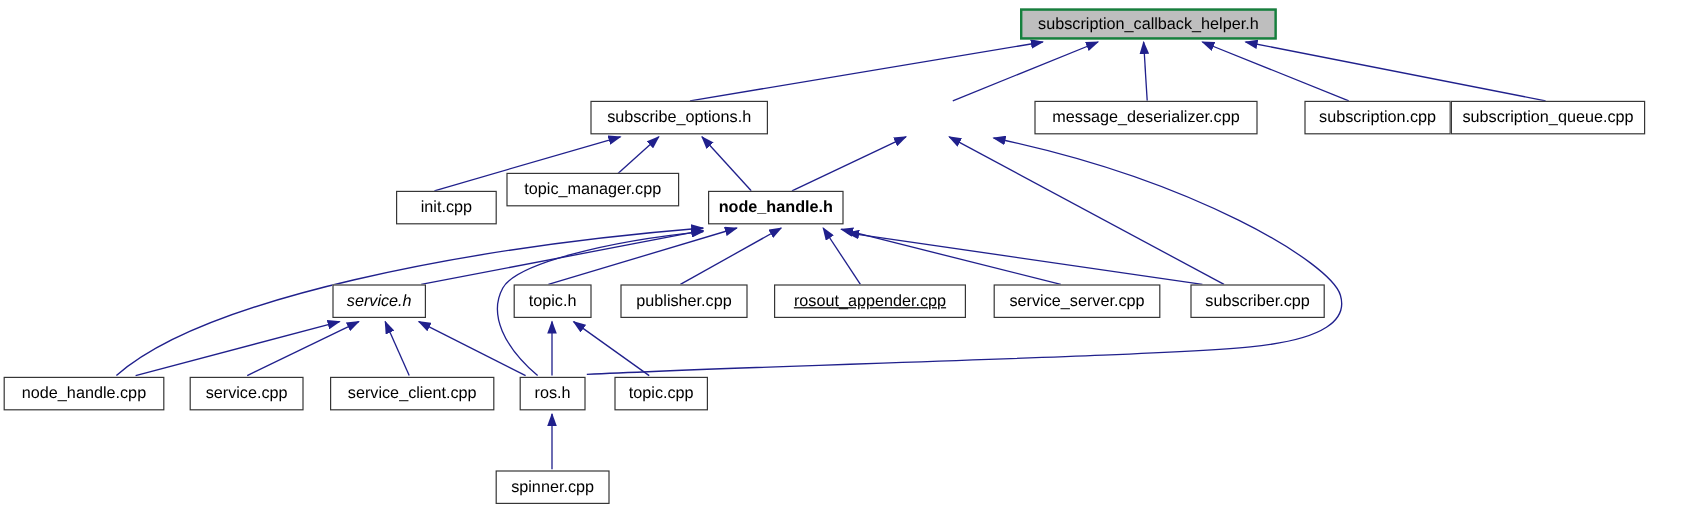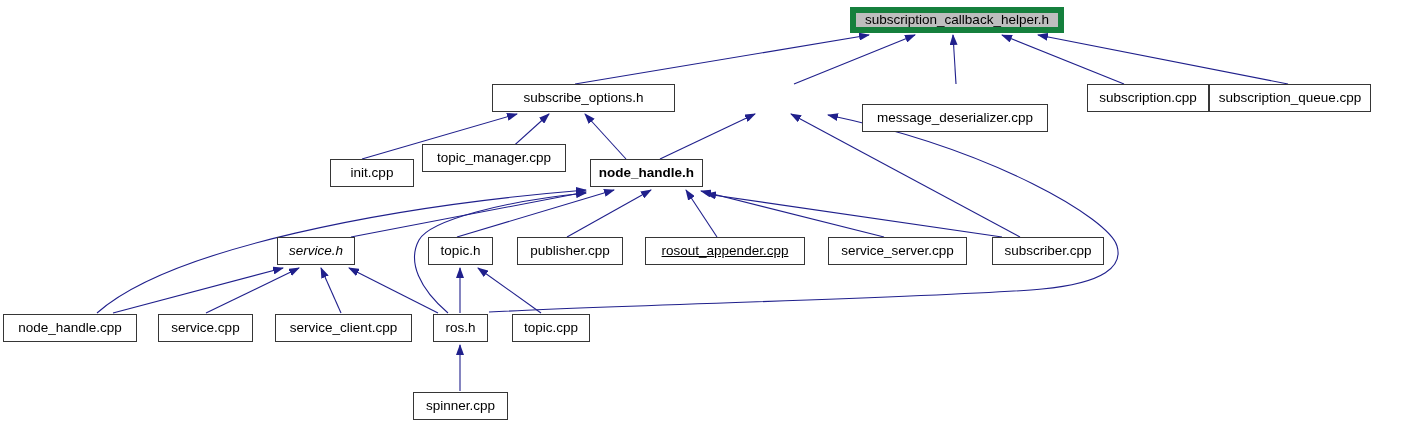--- a/index.html
+++ b/index.html
@@ -36,21 +36,21 @@
     font-size: 13.5px;
     line-height: 1;
     display: flex;
     align-items: center;
     justify-content: center;
     white-space: nowrap;
     cursor: pointer;
   }
   .node.root {
     background: #bebebe;
-    border: 6px solid #15803d;
+    border: 2px solid #15803d;
     cursor: default;
   }
 </style>
 </head>
 <body>
 
 <div class="stage">
   <svg class="edge-layer" width="1403" height="427" viewBox="0 0 1403 427" xmlns="http://www.w3.org/2000/svg">
     <defs>
       <marker id="arrow" markerWidth="11" markerHeight="8" refX="10" refY="4" orient="auto" markerUnits="userSpaceOnUse">
@@ -78,22 +78,22 @@
       <path d="M1002,237 L706,194" class="edge" marker-end="url(#arrow)"></path>
       <path d="M113,313 L283,268" class="edge" marker-end="url(#arrow)"></path>
       <path d="M206,313 L299,268" class="edge" marker-end="url(#arrow)"></path>
       <path d="M341,313 L321,268" class="edge" marker-end="url(#arrow)"></path>
       <path d="M438,313 L349,268" class="edge" marker-end="url(#arrow)"></path>
       <path d="M460,313 L460,268" class="edge" marker-end="url(#arrow)"></path>
       <path d="M541,313 L478,268" class="edge" marker-end="url(#arrow)"></path>
       <path d="M460,391 L460,345" class="edge" marker-end="url(#arrow)"></path>
     </svg>
 <div class="node root" style="left: 850px; top: 7px; width: 214px; height: 26px;">subscription_callback_helper.h</div>
-    <div class="node" style="left: 492px; top: 84px; width: 183px; height: 28px;">subscribe_options.h</div>
-    <div class="node" style="left: 862px; top: 84px; width: 186px; height: 28px; margin-top: 20px;">message_deserializer.cpp</div>
+    <div class="node" style="left: 492px; top: 84px; width: 148px; height: 28px;">subscribe_options.h</div>
+    <div class="node" style="left: 862px; top: 84px; width: 186px; height: 28px;">message_deserializer.cpp</div>
     <div class="node" style="left: 1066px; top: 84px; width: 122px; height: 28px; margin-left: 21px;">subscription.cpp</div>
     <div class="node" style="left: 1209px; top: 84px; width: 162px; height: 28px;">subscription_queue.cpp</div>
     <div class="node" style="left: 330px; top: 159px; width: 84px; height: 28px;">init.cpp</div>
     <div class="node" style="left: 422px; top: 144px; width: 144px; height: 28px;">topic_manager.cpp</div>
     <div class="node" style="left: 590px; top: 159px; width: 113px; height: 28px; font-weight: bold;">node_handle.h</div>
     <div class="node" style="left: 277px; top: 237px; width: 78px; height: 28px; font-style: italic;">service.h</div>
     <div class="node" style="left: 428px; top: 237px; width: 65px; height: 28px;">topic.h</div>
     <div class="node" style="left: 517px; top: 237px; width: 106px; height: 28px;">publisher.cpp</div>
     <div class="node" style="left: 645px; top: 237px; width: 160px; height: 28px; text-decoration: underline;">rosout_appender.cpp</div>
     <div class="node" style="left: 828px; top: 237px; width: 139px; height: 28px;">service_server.cpp</div>

